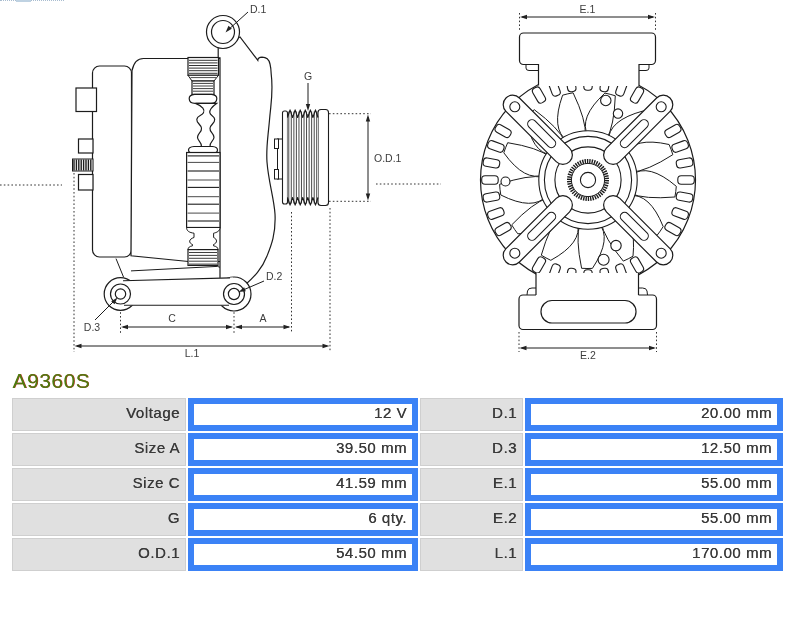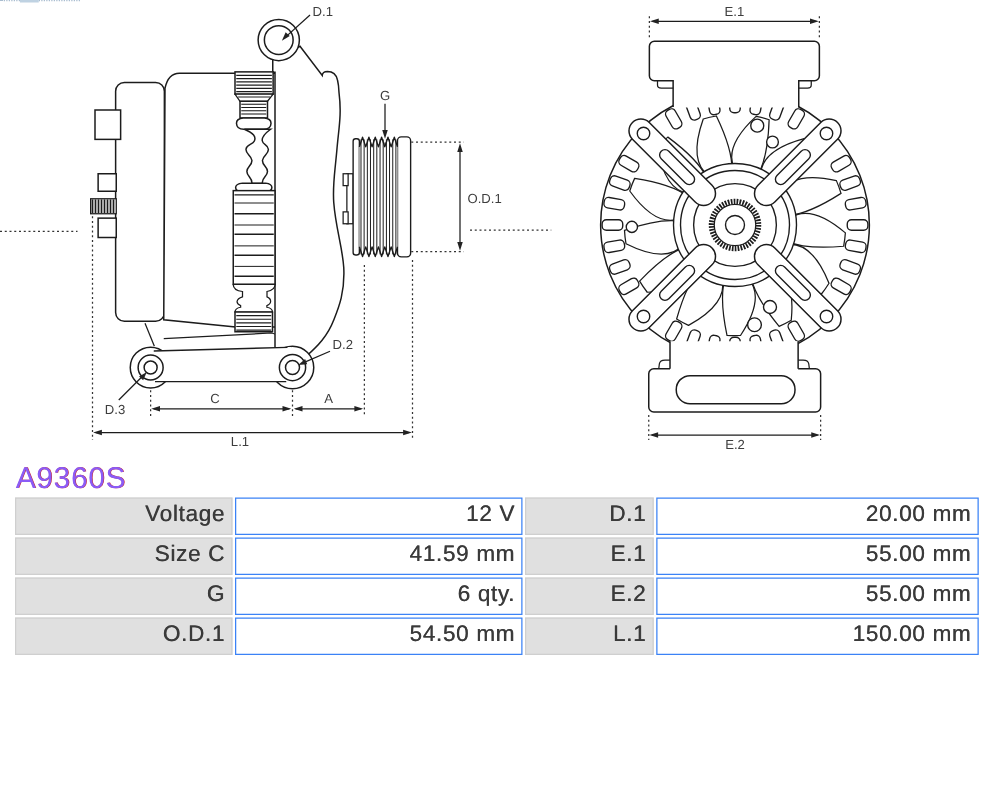--- a/index.html
+++ b/index.html
@@ -1,21 +1,21 @@
 <!DOCTYPE html>
 <html><head><meta charset="utf-8">
 <style>
 html,body{margin:0;padding:0;background:#fff;width:800px;height:634px;overflow:hidden;}
 body{font-family:"Liberation Sans",sans-serif;position:relative;will-change:transform;}
 #art{position:absolute;left:0;top:0;}
-#title{position:absolute;left:12.5px;top:369px;font-size:24px;color:#8b5cf6;letter-spacing:0.5px;text-shadow:0.4px 0 0 #c9242b;}
+#title{position:absolute;left:12.5px;top:369px;font-size:21px;color:#4d7c0f;letter-spacing:0.5px;text-shadow:0.4px 0 0 #c9242b;}
 #tbl{position:absolute;left:10px;top:396px;border-collapse:separate;border-spacing:2px;}
-#tbl td{box-sizing:border-box;height:30px;font-size:18px;letter-spacing:0.55px;color:#3a3a3a;text-align:right;padding:0 5px 4px 0;vertical-align:middle;text-shadow:0.3px 0 0 #4a4a4a;margin-left:28px;}
+#tbl td{box-sizing:border-box;height:30px;font-size:15px;letter-spacing:0.55px;color:#3a3a3a;text-align:right;padding:0 5px 4px 0;vertical-align:middle;text-shadow:0.3px 0 0 #4a4a4a;margin-left:28px;}
 #tbl td.l{background:#e0e0e0;border:1px solid #cfcfcf;}
-#tbl td.v{background:#fff;border:1px solid #3b82f6;}
+#tbl td.v{background:#fff;border:6px solid #3b82f6;}
 #bluedots{position:absolute;left:0;top:0;width:64px;height:1px;border-top:1px dotted #a9bdd0;}
 #bluedots2{position:absolute;left:16px;top:0;width:15px;height:2px;background:#bfd2e2;}
 </style></head>
 <body>
 <svg id="art" width="800" height="366" viewBox="0 0 800 366">
 <line x1="0" y1="185" x2="62" y2="185" stroke="#333" stroke-width="1" stroke-dasharray="1.6,2.2"></line>
 <line x1="376" y1="184" x2="441" y2="184" stroke="#333" stroke-width="1" stroke-dasharray="1.6,2.2"></line>
 <line x1="74" y1="173" x2="74" y2="352" stroke="#333" stroke-width="1" stroke-dasharray="1.6,2.2"></line>
 <line x1="330" y1="208" x2="330" y2="352" stroke="#333" stroke-width="1" stroke-dasharray="1.6,2.2"></line>
 <line x1="120.5" y1="297" x2="120.5" y2="333" stroke="#333" stroke-width="1" stroke-dasharray="1.6,2.2"></line>
@@ -304,31 +304,37 @@
 <div id="title">A9360S</div>
 <table id="tbl">
 <tbody>
       <tr>
         <td class="l" style="width:174px">Voltage</td>
         <td class="v" style="width:230px">12 V</td>
         <td class="l" style="width:103px">D.1</td>
         <td class="v" style="width:258px">20.00 mm</td>
       </tr>
 <tr>
+        <td class="l" style="width:174px">Size A</td>
+        <td class="v" style="width:230px">39.50 mm</td>
+        <td class="l" style="width:103px">D.3</td>
+        <td class="v" style="width:258px">12.50 mm</td>
+      </tr>
+<tr>
         <td class="l" style="width:174px">Size C</td>
         <td class="v" style="width:230px">41.59 mm</td>
         <td class="l" style="width:103px">E.1</td>
         <td class="v" style="width:258px">55.00 mm</td>
       </tr>
 <tr>
         <td class="l" style="width:174px">G</td>
         <td class="v" style="width:230px">6 qty.</td>
         <td class="l" style="width:103px">E.2</td>
         <td class="v" style="width:258px">55.00 mm</td>
       </tr>
 <tr>
         <td class="l" style="width:174px">O.D.1</td>
         <td class="v" style="width:230px">54.50 mm</td>
         <td class="l" style="width:103px">L.1</td>
-        <td class="v" style="width:258px">150.00 mm</td>
+        <td class="v" style="width:258px">170.00 mm</td>
       </tr>
 </tbody>
   </table>
 
 </body></html>

